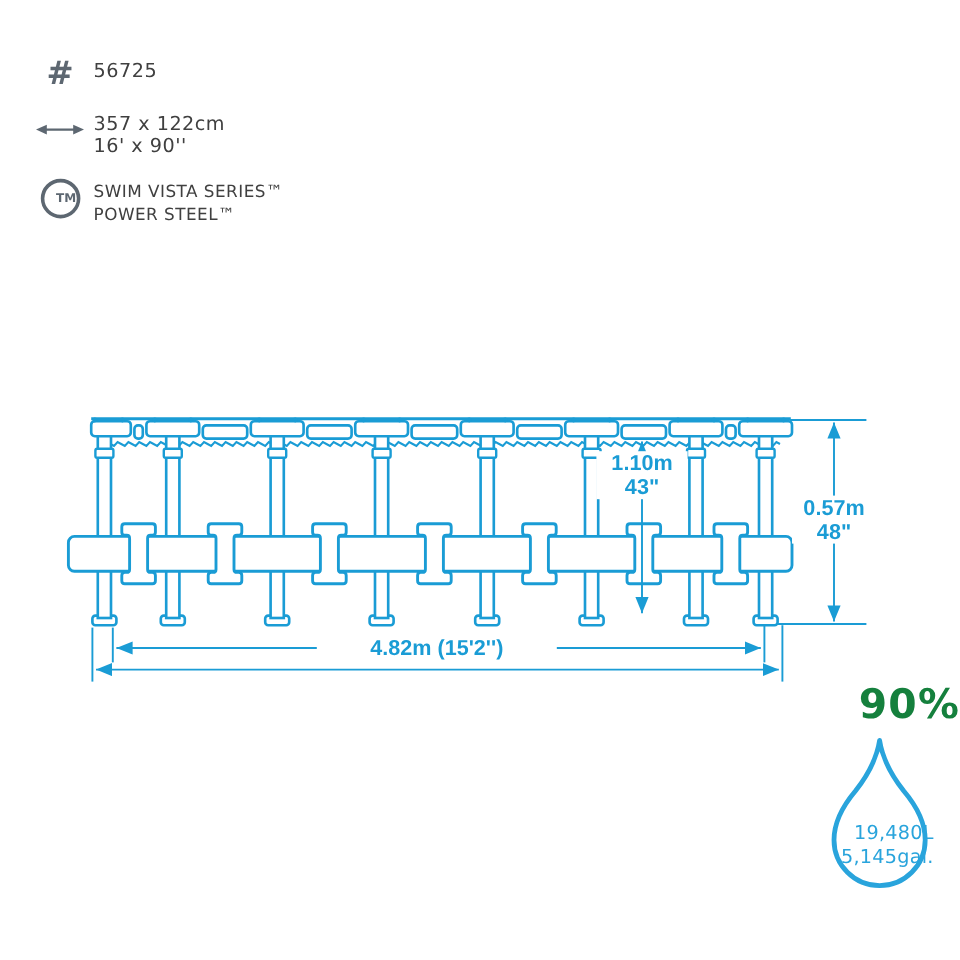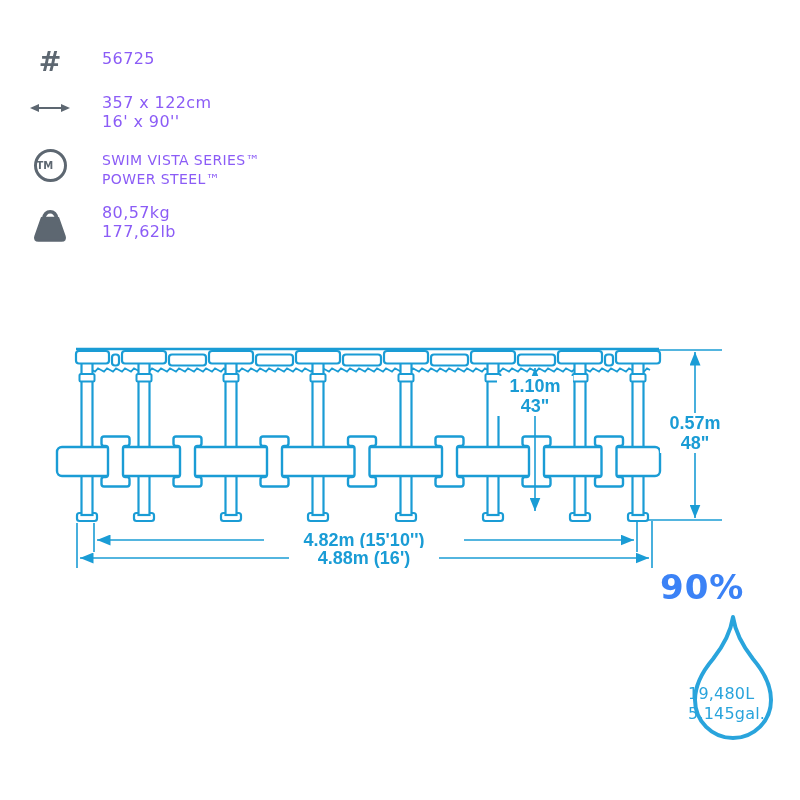--- a/index.html
+++ b/index.html
@@ -4,41 +4,41 @@
 <style>
   * { margin:0; padding:0; box-sizing:border-box; }
   html,body { width:800px; height:800px; background:#fff; overflow:hidden;
               font-family:"Liberation Sans", sans-serif; }
   .abs { position:absolute; }
   #stage { position:relative; width:800px; height:800px; background:#fff; }
 
   
   .spec-row { position:absolute; left:22px; display:flex; align-items:flex-start; }
   .spec-icon { width:56px; display:flex; justify-content:center; align-items:center; }
-  .spec-text { font-family:"DejaVu Sans", sans-serif; color:#8b5cf6;
-               letter-spacing:0.4px; line-height:19px; padding-left:0;margin-left:24px; }
+  .spec-text { font-family:"DejaVu Sans", sans-serif; color:#404040;
+               letter-spacing:0.4px; line-height:19px; padding-left:0; }
   .fs17 { font-size:16px; }
   .fs15 { font-size:14px; }
   .hash-glyph { font-family:"DejaVu Sans", sans-serif; font-weight:bold;
                 font-size:27px; color:#5d6771; line-height:26px; }
   .tm-badge { width:33px; height:33px; border:3px solid #5d6771; border-radius:50%;
-              display:flex; align-items:center; justify-content:flex-start; }
+              display:flex; align-items:center; justify-content:flex-end; }
   .tm-badge span { font-family:"DejaVu Sans", sans-serif; font-weight:bold;
                    font-size:10px; color:#5d6771; letter-spacing:0; }
 
   
   .dim { position:absolute; color:#1a9cd5; font-family:"Liberation Sans", sans-serif;
          font-weight:bold; font-size:18px; text-align:center; line-height:20px;
          background:#fff; }
 
   
-  .pct { position:absolute; left:660px; top:567px; width:140px; text-align:left;
+  .pct { position:absolute; left:660px; top:567px; width:140px; text-align:right;
          font-family:"DejaVu Sans", sans-serif; font-weight:bold; font-size:34px;
-         color:#3b82f6; letter-spacing:1px; }
-  .drop-text { position:absolute; left:688px; top:684px; width:90px; text-align:left;
+         color:#15803d; letter-spacing:1px; }
+  .drop-text { position:absolute; left:688px; top:684px; width:90px; text-align:right;
                font-family:"DejaVu Sans", sans-serif; font-size:16px; line-height:20px;
                color:#29a4dc; letter-spacing:0.2px; }
 </style>
 </head>
 <body>
 
 <div id="stage">
 
   <div class="spec-row" style="top:49px;">
     <div class="spec-icon">
@@ -66,32 +66,20 @@
       <div class="tm-badge">
           <span>TM</span>
         </div>
     </div>
     <div class="spec-text fs15" style="padding-top:2px;">
       <div>SWIM VISTA SERIES™</div>
       <div>POWER STEEL™</div>
     </div>
   </div>
 
-  <div class="spec-row" style="top:203px;">
-    <div class="spec-icon">
-      <svg width="36" height="40" viewBox="0 0 36 40">
-        <path d="M12,15 a6.2,6.2 0 1 1 12.4,0" fill="none" stroke="#5d6771" stroke-width="3.6"></path>
-        <path d="M10,15 H26 L32.5,33.5 Q33.8,37.5 29.5,37.5 H6.5 Q2.2,37.5 3.5,33.5 Z" fill="#5d6771" stroke="#5d6771" stroke-width="2.5" stroke-linejoin="round"></path>
-      </svg>
-    </div>
-    <div class="spec-text fs17">
-      <div>80,57kg</div>
-      <div>177,62lb</div>
-    </div>
-  </div>
 
   <svg id="pool-svg" class="abs" style="left:0;top:0;" width="800" height="800" viewBox="0 0 800 800">
     <defs>
       <path id="bone" d="M-11.5,-25 L11.5,-25 Q14,-25 14,-22.5 L14,-18 Q14,-15.5 11.5,-15.5 L10,-15.5
                          Q7.5,-15.5 7.5,-13 L7.5,13 Q7.5,15.5 10,15.5 L11.5,15.5 Q14,15.5 14,18
                          L14,22.5 Q14,25 11.5,25 L-11.5,25 Q-14,25 -14,22.5 L-14,18 Q-14,15.5 -11.5,15.5
                          L-10,15.5 Q-7.5,15.5 -7.5,13 L-7.5,-13 Q-7.5,-15.5 -10,-15.5 L-11.5,-15.5
                          Q-14,-15.5 -14,-18 L-14,-22.5 Q-14,-25 -11.5,-25 Z" fill="#fff" stroke="#1a9cd5" stroke-width="2.4"></path>
       <marker id="ah" markerUnits="userSpaceOnUse" markerWidth="14" markerHeight="11" refX="13.5" refY="5.5" orient="auto-start-reverse">
         <path d="M0,0 L13.5,5.5 L0,11 Z" fill="#1a9cd5"></path>
@@ -191,22 +179,21 @@
   </svg>
 
   <div class="dim" style="left:497px; top:376px; width:76px;">
     <div>1.10m</div>
     <div>43"</div>
   </div>
   <div class="dim" style="left:660px; top:413px; width:70px;">
     <div>0.57m</div>
     <div>48"</div>
   </div>
-  <div class="dim" style="left:264px; top:530px; width:200px;">4.82m (15'10'')</div>
-  <div class="dim" style="left:289px; top:548px; width:150px;">4.88m (16')</div>
+  <div class="dim" style="left:264px; top:530px; width:200px;">4.82m (15'2'')</div>
 
   <div class="pct">90%</div>
 
   <svg class="abs" style="left:688px; top:612px;" width="90" height="140" viewBox="0 0 90 140">
     <path d="M45,5 C43,18 36,33 25,47 C14,60 7,73 7,88 a38,38 0 0 0 76,0
              C83,73 76,60 65,47 C54,33 47,18 45,5 Z" fill="none" stroke="#29a4dc" stroke-width="4" stroke-linejoin="round" stroke-linecap="round"></path>
   </svg>
   <div class="drop-text">
     <div>19,480L</div>
     <div>5,145gal.</div>

